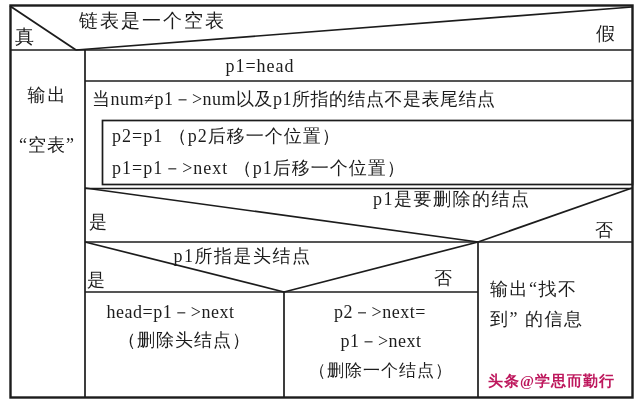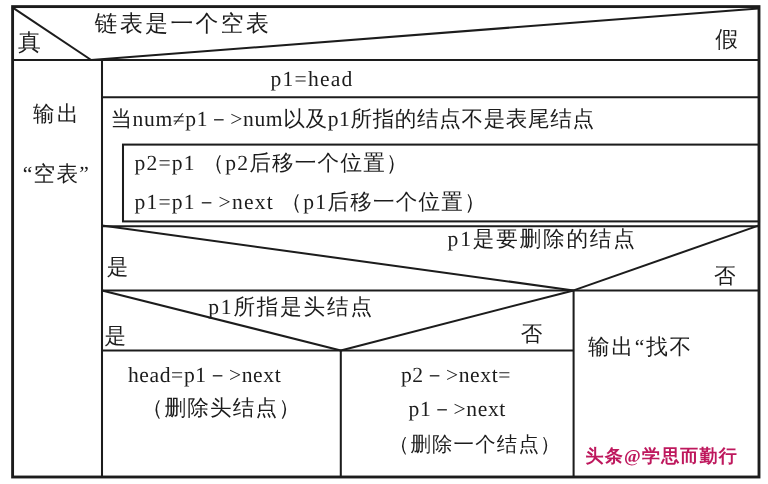--- a/index.html
+++ b/index.html
@@ -88,19 +88,20 @@
 
   <div class="t ctr" style="left:85px;top:247px;width:315px;letter-spacing:1.5px;">p1所指是头结点</div>
   <div class="t" style="left:87px;top:271px;">是</div>
   <div class="t" style="left:434px;top:269px;">否</div>
 
   <div class="t ctr" style="left:85px;top:303px;width:171px;letter-spacing:0.5px;">head=p1－&gt;next</div>
   <div class="t ctr" style="left:85px;top:331px;width:199px;">（删除头结点）</div>
 
   <div class="t ctr" style="left:284px;top:303px;width:192px;letter-spacing:0.5px;">p2－&gt;next=</div>
   <div class="t ctr" style="left:284px;top:332px;width:194px;letter-spacing:0.5px;">p1－&gt;next</div>
-  <div class="t ctr" style="left:284px;top:362px;width:194px;font-size:17px;padding-left:15px;">（删除一个结点）</div>
+  <div class="t ctr" style="left:284px;top:362px;width:194px;font-size:17px;">（删除一个结点）</div>
 
   <div class="t" style="left:490px;top:280px;letter-spacing:1.5px;">输出“找不</div>
+  <div class="t" style="left:490px;top:310px;letter-spacing:1.5px;">到” 的信息</div>
 
   <div class="t wm" style="left:488px;top:373px;">头条@学思而勤行</div>
 
 </div>
 
 </body></html>

